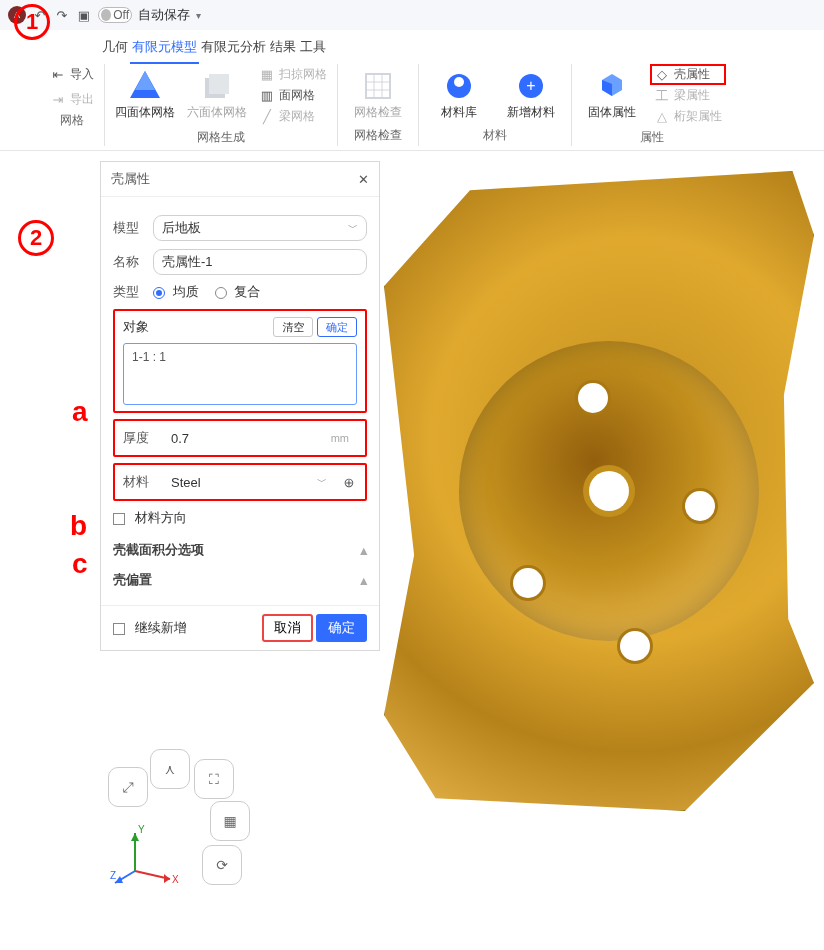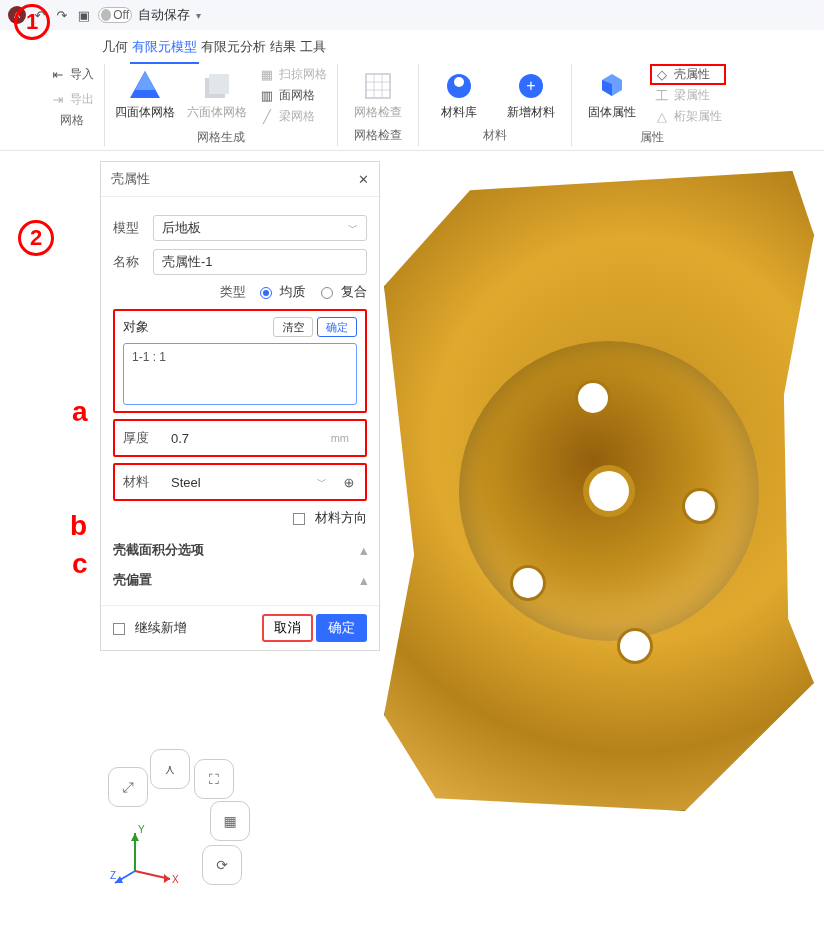--- a/index.html
+++ b/index.html
@@ -84,23 +84,23 @@
   .h1{left:45%;top:33%;} .h2{left:70%;top:50%;} .h3{left:55%;top:72%;} .h4{left:30%;top:62%;}
 
   
   .panel {
     position:absolute; left:100px; top:10px; width:280px;
     border:1px solid #d9d9d9; background:#fff; font-size:13px;
   }
   .panel-hd { display:flex; justify-content:space-between; align-items:center; padding:8px 10px; border-bottom:1px solid #eee; color:#555; }
   .panel-hd .x{ cursor:pointer; }
   .panel-body { padding:10px 12px; }
-  .frow { display:flex; align-items:center; margin:8px 0; gap:6px;justify-content:flex-end; }
+  .frow { display:flex; align-items:center; margin:8px 0; gap:6px; }
   .frow .flabel { width:34px; color:#555; }
-  .frow .winput { flex:1; height:26px; border:1px solid #d0d0d0; border-radius:3px; background:#fff; padding:0 8px; display:flex; align-items:center; justify-content:space-between; }
+  .frow .winput { flex:1; height:26px; border:1px solid #d0d0d0; border-radius:9px; background:#fff; padding:0 8px; display:flex; align-items:center; justify-content:space-between; }
   .frow .winput .chev{ color:#888; font-size:10px; }
   .radio { width:12px; height:12px; border:1px solid #888; border-radius:50%; display:inline-block; position:relative; margin-right:4px; vertical-align:middle;}
   .radio.checked{ border-color:#2f6cff;}
   .radio.checked::after{ content:""; position:absolute; inset:2px; background:#2f6cff; border-radius:50%;}
   .checkbox{ width:12px;height:12px;border:1px solid #888;display:inline-block;margin-right:6px;vertical-align:middle;}
   .sec-box { border:2px solid #f00; border-radius:2px; padding:6px 8px; margin:6px 0; }
   .obj-hd { display:flex; align-items:center; justify-content:space-between; margin-bottom:6px; }
   .mini-btn { height:20px; padding:0 8px; font-size:11px; border:1px solid #c9c9c9; background:#fff; border-radius:3px; display:inline-flex; align-items:center; }
   .mini-btn.primary{ border-color:#2f6cff; color:#2f6cff;}
   .obj-list { border:1px solid #6a9bff; border-radius:3px; height:62px; padding:6px 8px; color:#555; font-size:12px;}

